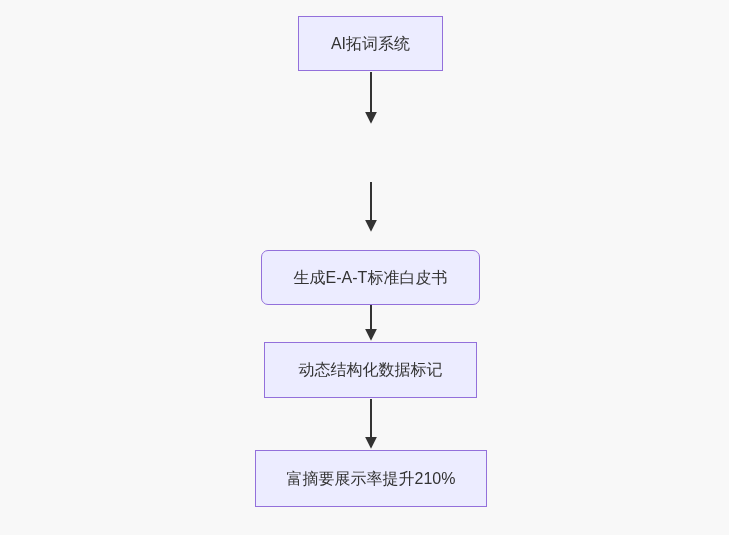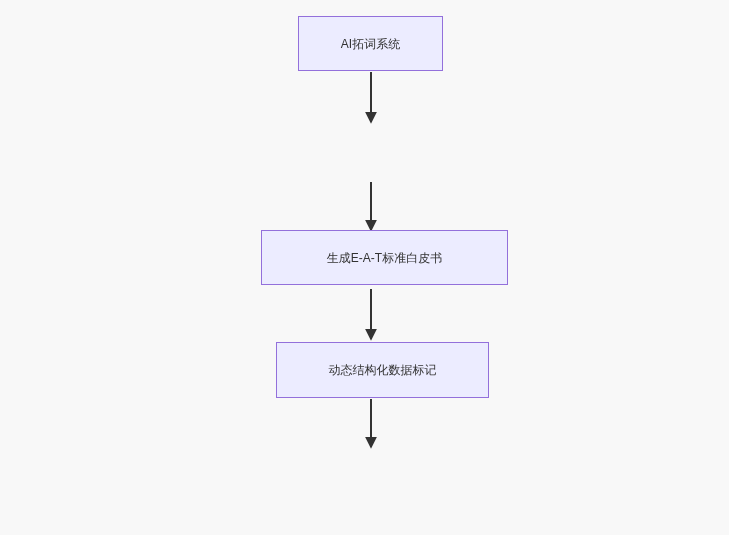--- a/index.html
+++ b/index.html
@@ -20,32 +20,32 @@
     top: 0;
     width: 729px;
     height: 535px;
   }
   .node {
     position: absolute;
     box-sizing: border-box;
     background: #ECECFF;
     border: 1px solid #9370DB;
     color: #333333;
-    font-size: 12px;
+    font-size: 16px;
     line-height: 1;
     display: flex;
     align-items: center;
     justify-content: center;
     text-align: center;
     white-space: nowrap;
   }
   .node-1 { left: 298px; top: 16px;  width: 145px; height: 55px; }
   .node-2 { left: 274px; top: 125px; width: 192px; height: 56px; }
-  .node-3 { left: 261px; top: 230px; width: 247px; height: 55px; }
-  .node-4 { left: 264px; top: 342px; width: 213px; height: 56px; margin-left: 12px; }
+  .node-3 { left: 261px; top: 250px; width: 219px; height: 55px; border-radius: 7px; }
+  .node-4 { left: 264px; top: 342px; width: 213px; height: 56px; }
   .node-5 { left: 255px; top: 450px; width: 232px; height: 57px; }
   .edges-svg {
     position: absolute;
     left: 0;
     top: 0;
     width: 729px;
     height: 535px;
     pointer-events: none;
   }
 </style>
@@ -72,14 +72,17 @@
 
 
   <div class="node node-3">
     <span>生成E-A-T标准白皮书</span>
   </div>
 
   <div class="node node-4">
     <span>动态结构化数据标记</span>
   </div>
 
+  <div class="node node-5">
+    <span>富摘要展示率提升210%</span>
+  </div>
 
 </div>
 
 </body></html>

